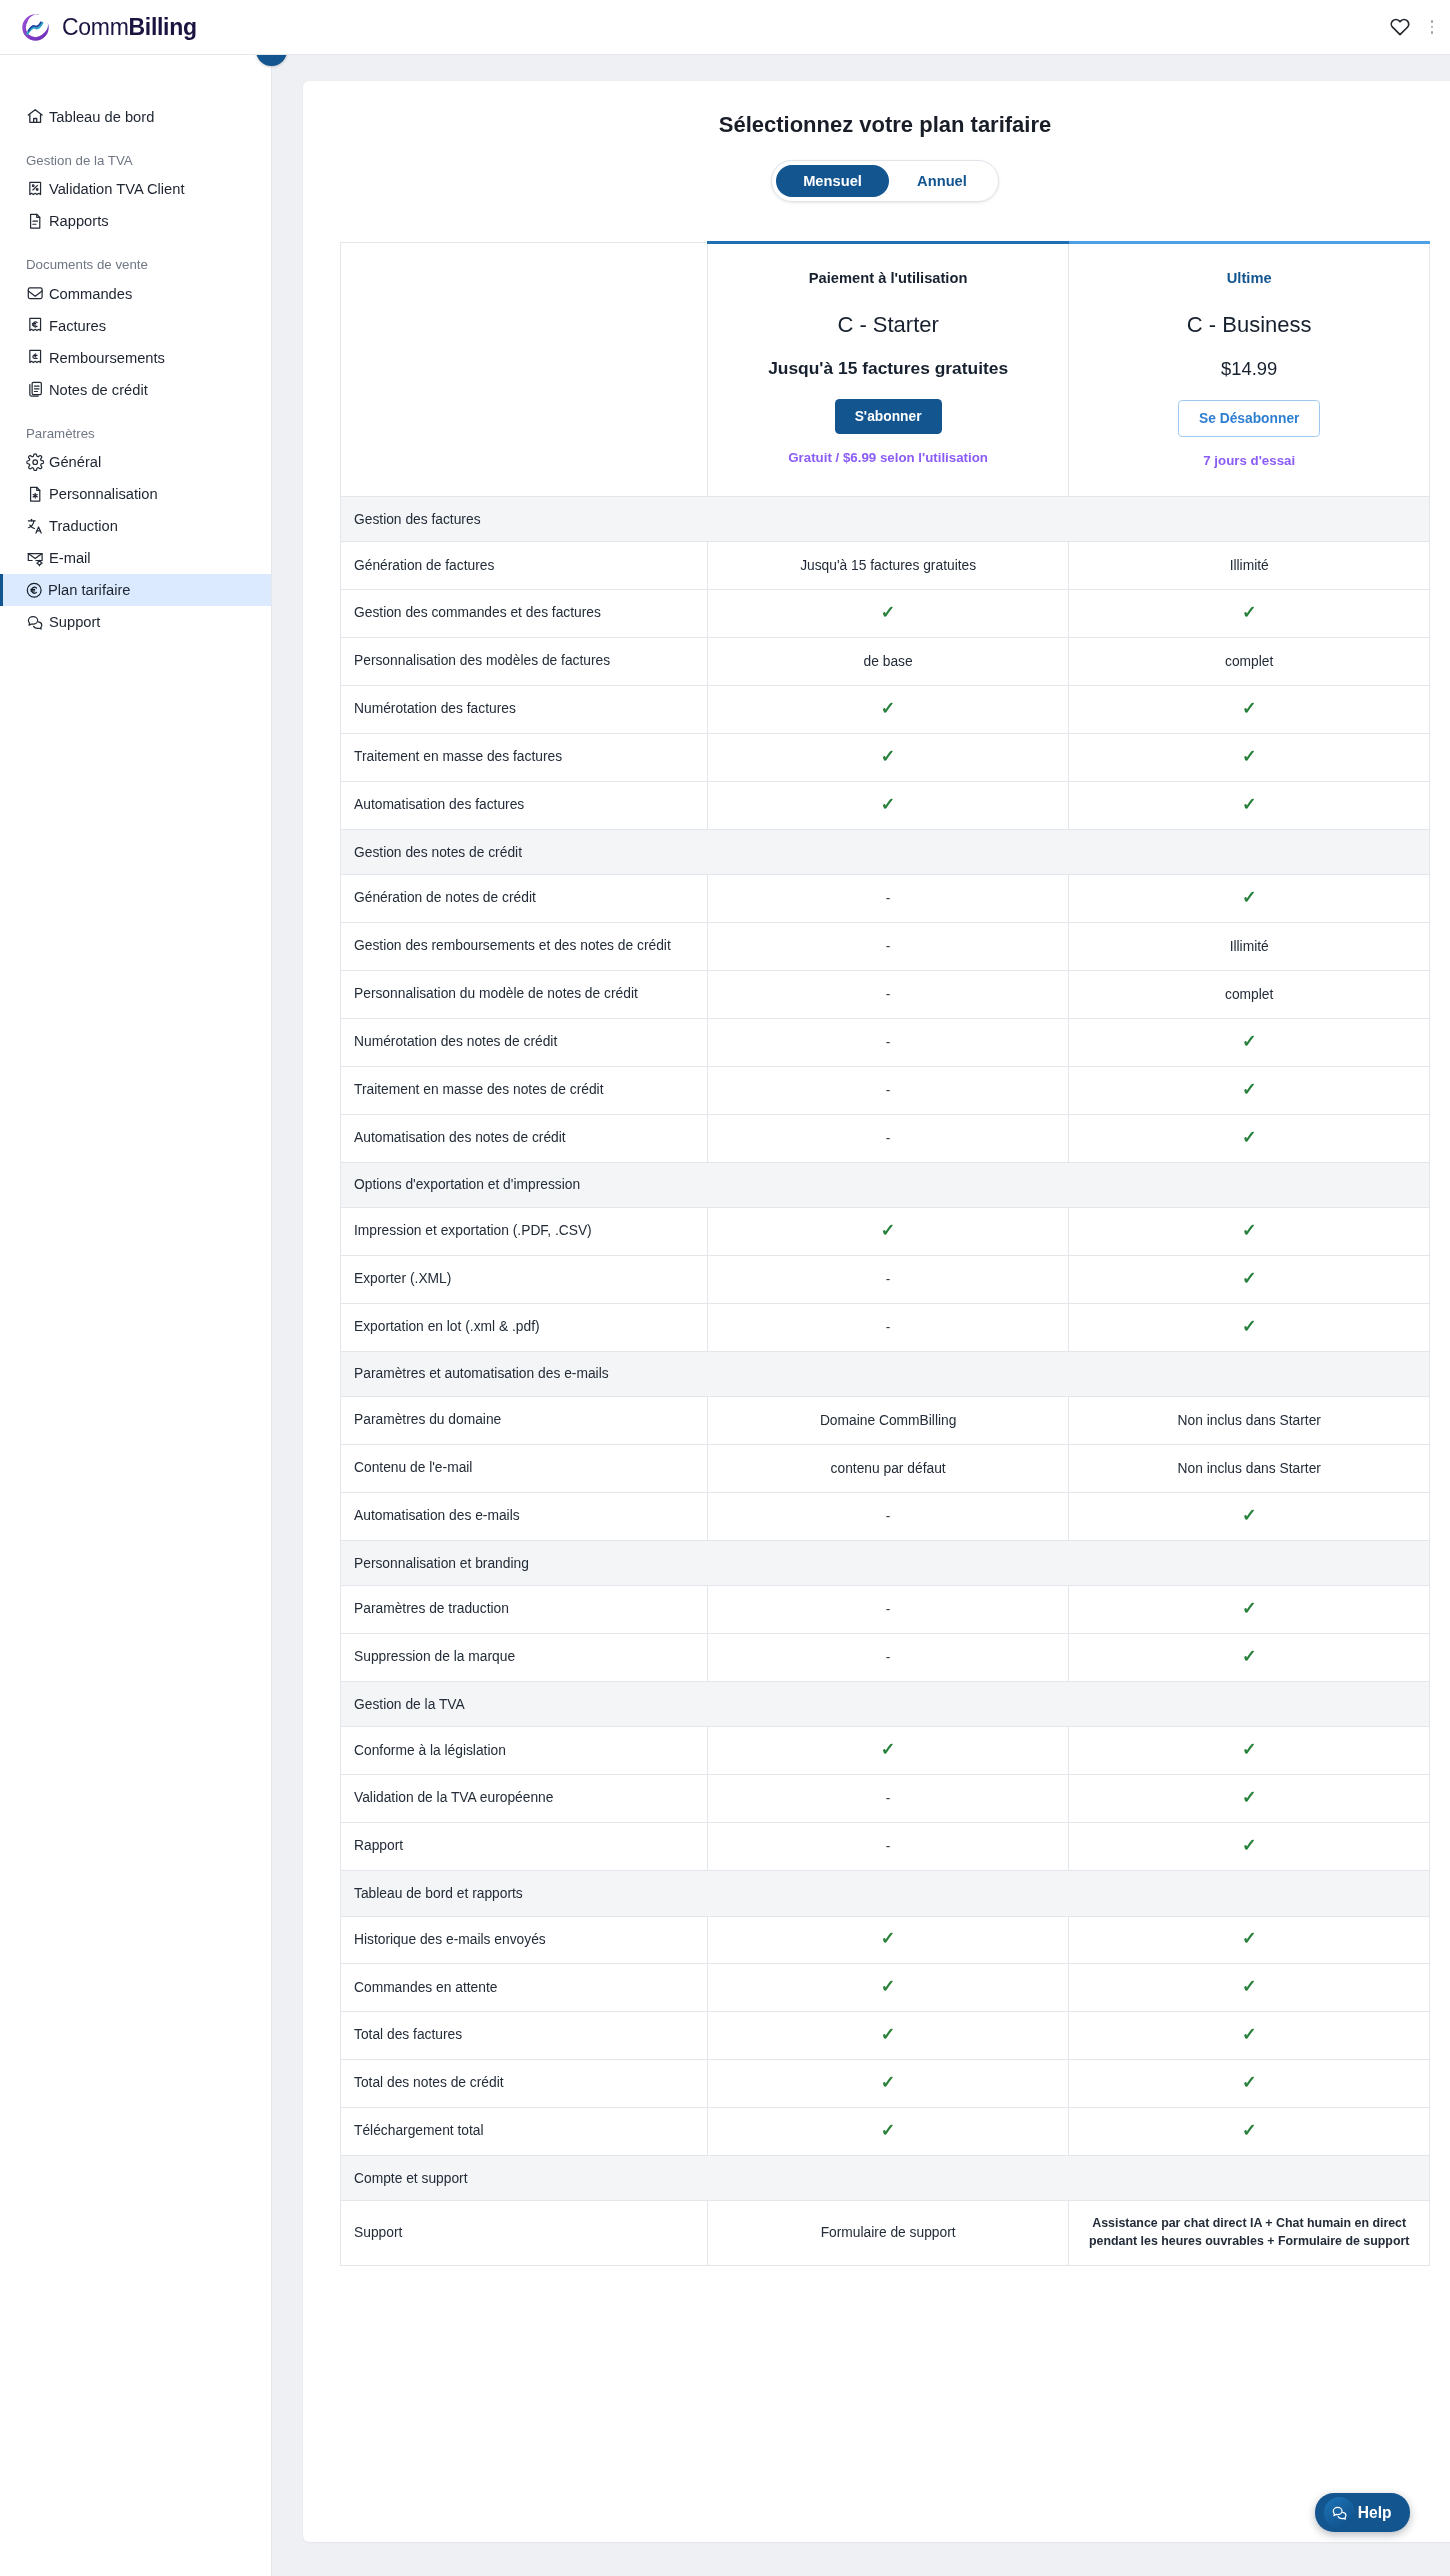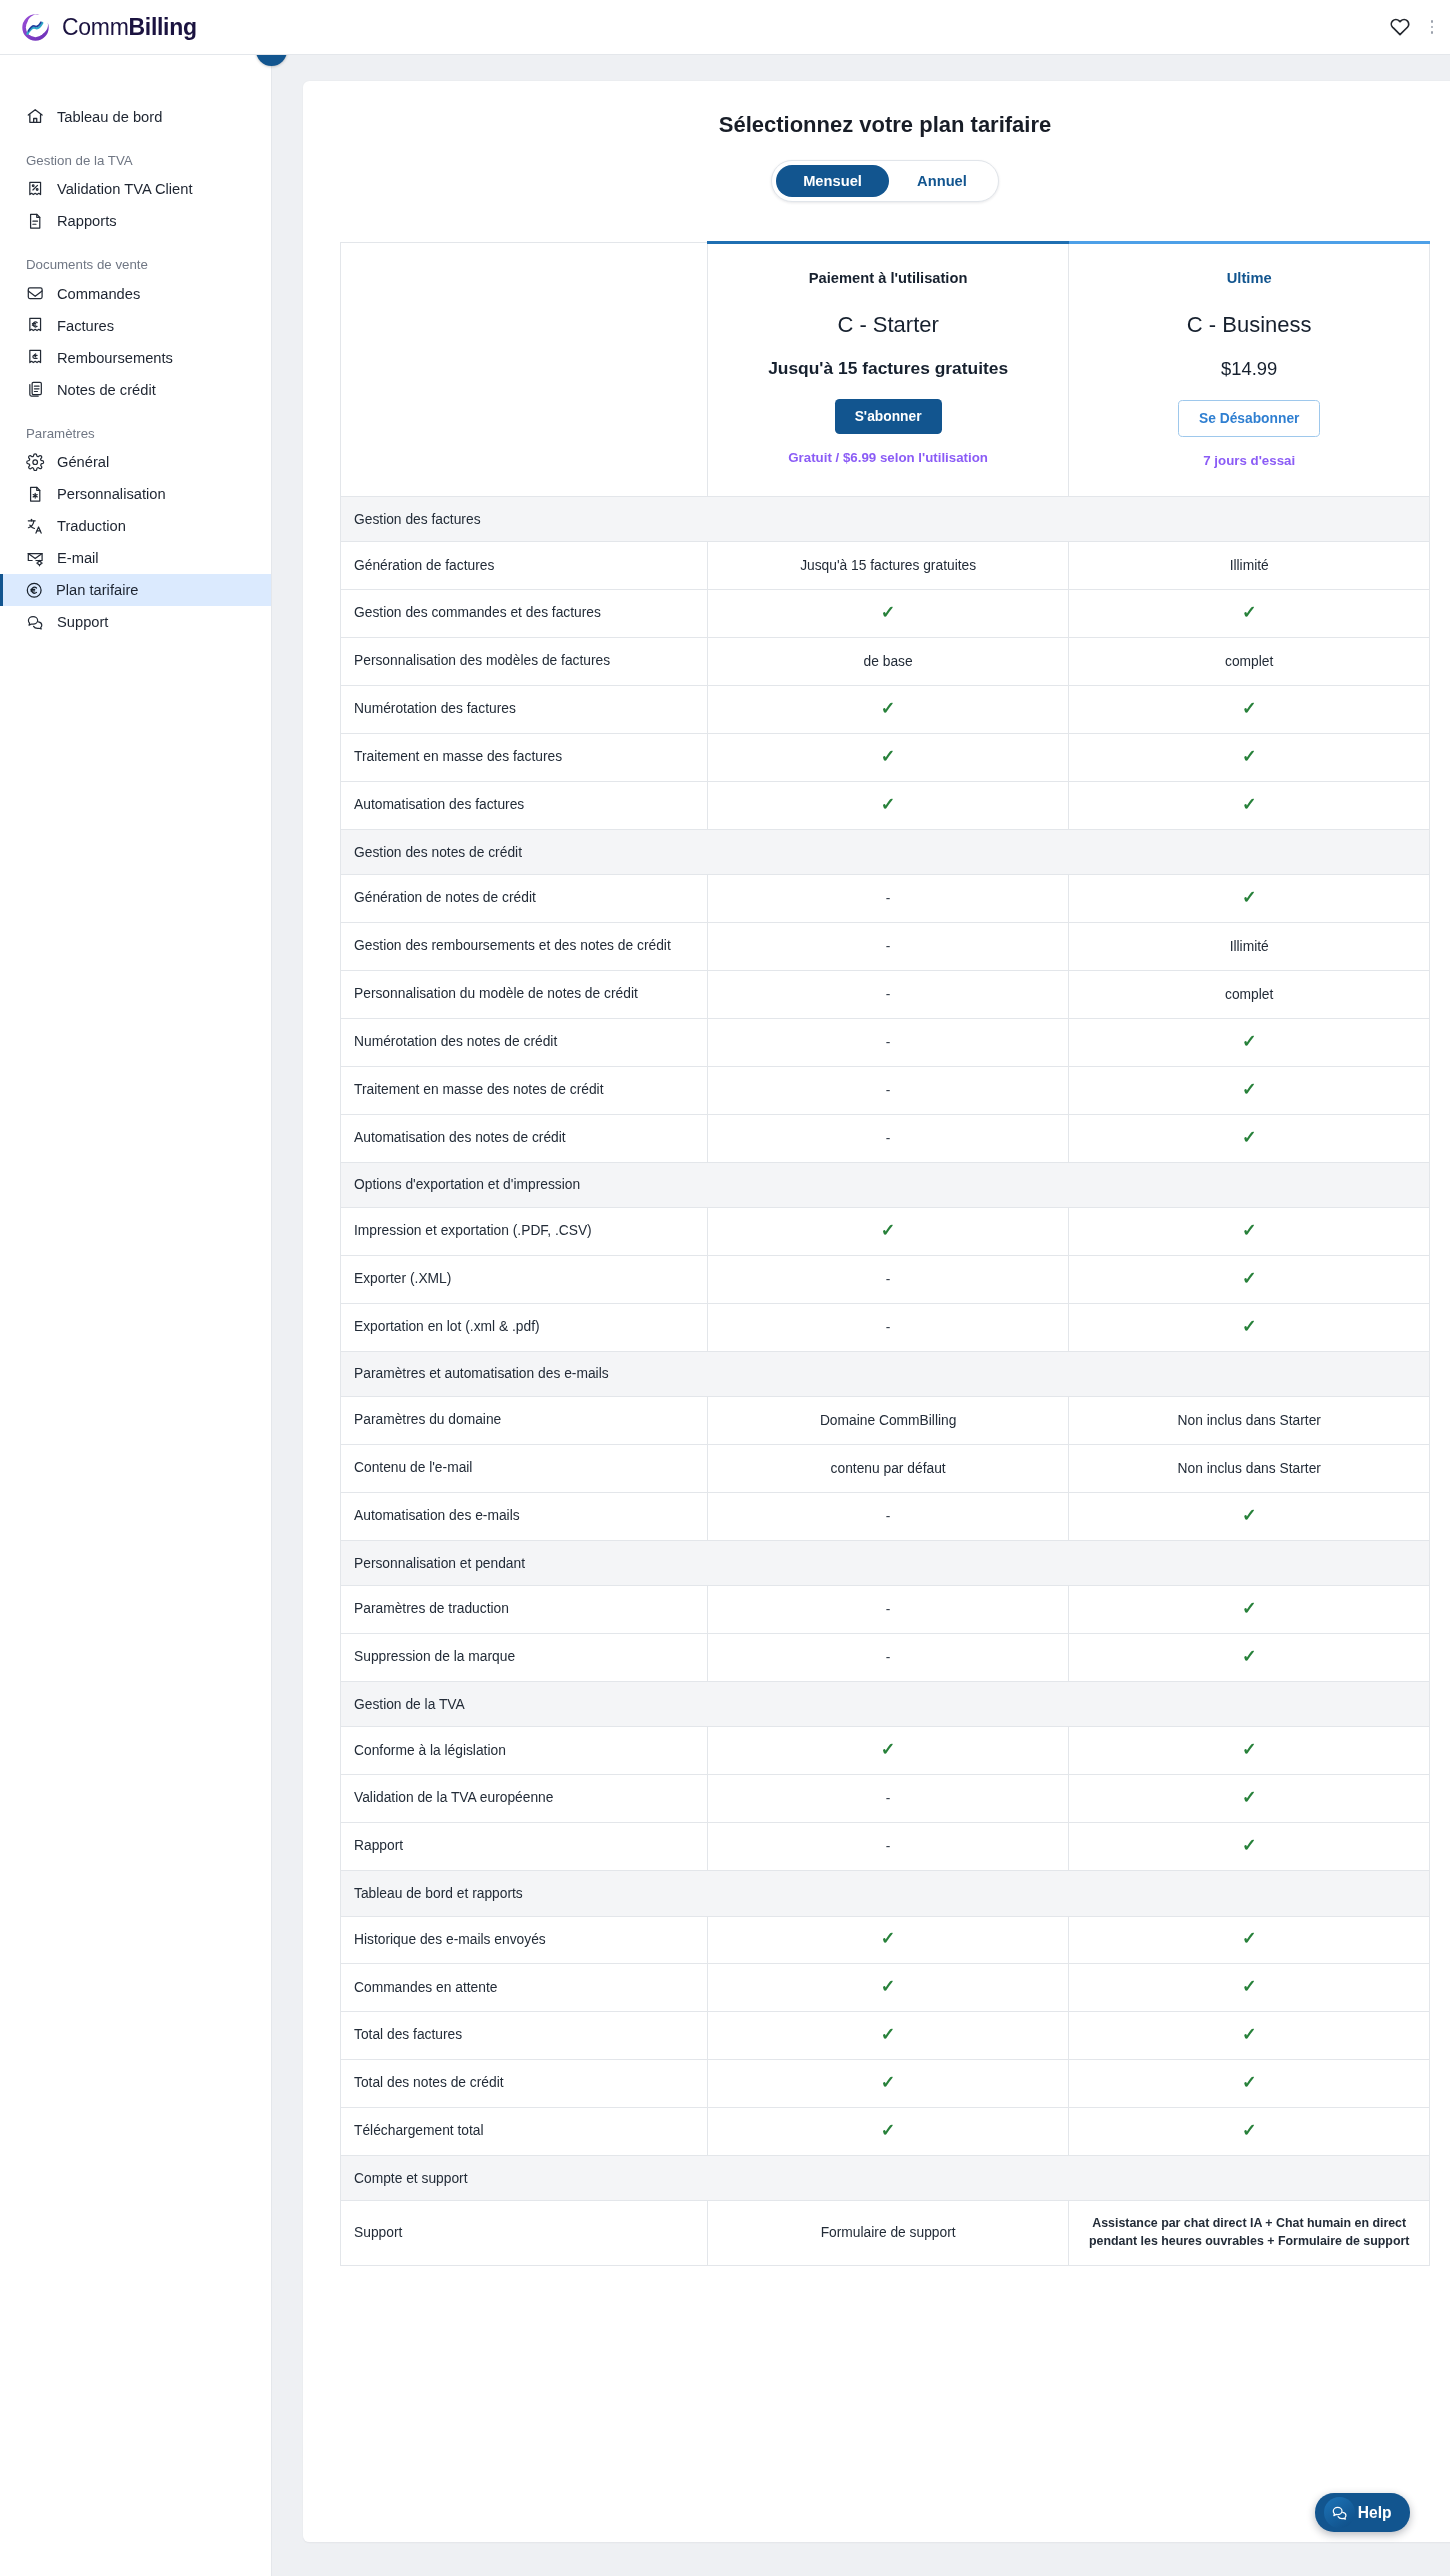--- a/index.html
+++ b/index.html
@@ -45,21 +45,21 @@
     background: #12558f; color: #fff;
     display: flex; align-items: center; justify-content: center;
     font-size: 13.8px; cursor: pointer; z-index: 60;
     box-shadow: 0 0.9px 2.8px rgba(0,0,0,.22);
   }
   .nav-group-label {
     font-size: 13.3px; color: #707784; font-weight: 400;
     padding: 0 0 5.5px 26px; margin-top: 20px;
   }
   .nav-item {
-    display: flex; align-items: center; gap: 12px;
+    display: flex; align-items: center; gap: 4px;
     height: 32px; padding-left: 26px; cursor: pointer;
     font-size: 14.7px; color: #1d2430; font-weight: 400;
   }
   .nav-item.active { background: #dbeafe; border-left: 3.7px solid #12558f; padding-left: 22px; }
   .nav-item .nico { width: 19px; height: 19px; display: flex; align-items: center; justify-content: center; flex: 0 0 19px; }
   .nav-item .nico svg { display: block; }
   .nav-first { margin-top: 3.7px; }
 
   
   .main {
@@ -488,21 +488,21 @@
             <td class="feat-name">Contenu de l'e-mail</td>
             <td class="feat-val">contenu par défaut</td>
             <td class="feat-val">Non inclus dans Starter</td>
           </tr>
           <tr>
             <td class="feat-name">Automatisation des e-mails</td>
             <td class="feat-val"><span class="dash">-</span></td>
             <td class="feat-val"><span class="chk">✓</span></td>
           </tr>
           <tr class="section-row">
-            <td colspan="3">Personnalisation et pendant</td>
+            <td colspan="3">Personnalisation et branding</td>
           </tr>
           <tr>
             <td class="feat-name">Paramètres de traduction</td>
             <td class="feat-val"><span class="dash">-</span></td>
             <td class="feat-val"><span class="chk">✓</span></td>
           </tr>
           <tr>
             <td class="feat-name">Suppression de la marque</td>
             <td class="feat-val"><span class="dash">-</span></td>
             <td class="feat-val"><span class="chk">✓</span></td>

